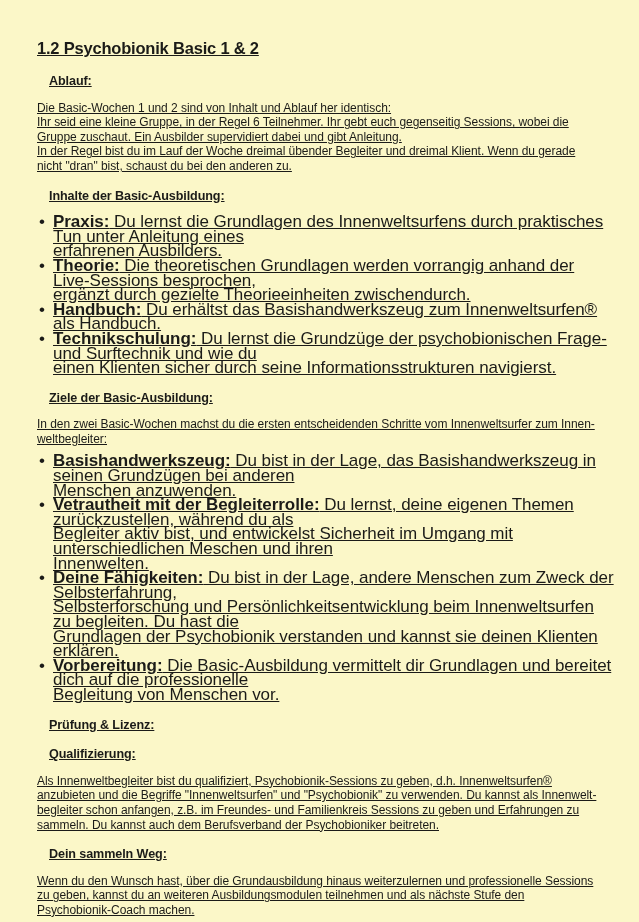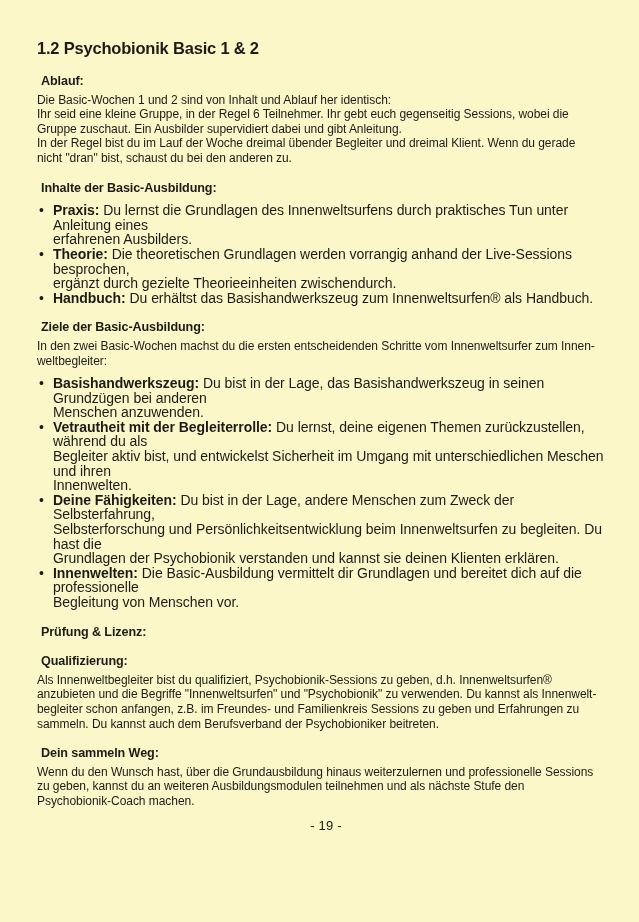--- a/index.html
+++ b/index.html
@@ -7,36 +7,37 @@
     width: 639px; height: 922px;
     background: #fbf7c8;
     font-family: "Liberation Sans", "DejaVu Sans", sans-serif;
     color: #1b1b18;
   }
   .page {
     box-sizing: border-box;
     width: 639px; height: 922px;
     padding: 39px 24px 0 37px;
     overflow: hidden;
+    text-decoration: underline;
   }
   h1.title {
     margin: 0 0 16px 0;
     font-size: 16.5px;
     font-weight: bold;
     letter-spacing: -0.2px;
   }
   h2.subtitle {
     margin: 0 0 14px 0;
     font-size: 12.6px;
     font-weight: bold;
     letter-spacing: -0.1px;
   }
   .sec { margin-top: 15px; }
   .sec h3 {
-    margin: 4px;
+    margin: 12px;
     font-size: 12.6px;
     line-height: 14.6px;
     font-weight: bold;
     letter-spacing: -0.1px;
   }
   .body {
     margin: 0;
     font-size: 12px;
     line-height: 14.6px;
     letter-spacing: -0.05px;
@@ -44,21 +45,21 @@
   }
   p.body + p.body { margin-top: 9px; }
   ul.bullets {
     margin: 8px 0 0 0;
     padding: 0;
     list-style: none;
   }
   ul.bullets li {
     position: relative;
     padding-left: 16px;
-    font-size: 14px;
+    font-size: 17px;
     line-height: 14.6px;
     letter-spacing: -0.05px;
     white-space: pre-line;
   }
   ul.bullets li + li { margin-top: 0; }
   ul.bullets li::before {
     content: "\2022";
     position: absolute;
     left: 2px; top: 0;
   }
@@ -87,37 +88,39 @@
   </section>
 
   <section class="sec">
     <h3>Inhalte der Basic-Ausbildung:</h3>
     <ul class="bullets">
       <li><strong class="lead">Praxis:</strong><span> Du lernst die Grundlagen des Innenweltsurfens durch praktisches Tun unter Anleitung eines
 erfahrenen Ausbilders.</span></li>
       <li><strong class="lead">Theorie:</strong><span> Die theoretischen Grundlagen werden vorrangig anhand der Live-Sessions besprochen,
 ergänzt durch gezielte Theorieeinheiten zwischendurch.</span></li>
       <li><strong class="lead">Handbuch:</strong><span> Du erhältst das Basishandwerkszeug zum Innenweltsurfen® als Handbuch.</span></li>
+      <li><strong class="lead">Technikschulung:</strong><span> Du lernst die Grundzüge der psychobionischen Frage- und Surftechnik und wie du
+einen Klienten sicher durch seine Informationsstrukturen navigierst.</span></li>
     </ul>
   </section>
 
   <section class="sec">
     <h3>Ziele der Basic-Ausbildung:</h3>
     <p class="body">In den zwei Basic-Wochen machst du die ersten entscheidenden Schritte vom Innenweltsurfer zum Innen-
 weltbegleiter:</p>
     <ul class="bullets">
       <li><strong class="lead">Basishandwerkszeug:</strong><span> Du bist in der Lage, das Basishandwerkszeug in seinen Grundzügen bei anderen
 Menschen anzuwenden.</span></li>
       <li><strong class="lead">Vetrautheit mit der Begleiterrolle:</strong><span> Du lernst, deine eigenen Themen zurückzustellen, während du als
 Begleiter aktiv bist, und entwickelst Sicherheit im Umgang mit unterschiedlichen Meschen und ihren
 Innenwelten.</span></li>
       <li><strong class="lead">Deine Fähigkeiten:</strong><span> Du bist in der Lage, andere Menschen zum Zweck der Selbsterfahrung,
 Selbsterforschung und Persönlichkeitsentwicklung beim Innenweltsurfen zu begleiten. Du hast die
 Grundlagen der Psychobionik verstanden und kannst sie deinen Klienten erklären.</span></li>
-      <li><strong class="lead">Innenwelten:</strong><span> Die Basic-Ausbildung vermittelt dir Grundlagen und bereitet dich auf die professionelle
+      <li><strong class="lead">Vorbereitung:</strong><span> Die Basic-Ausbildung vermittelt dir Grundlagen und bereitet dich auf die professionelle
 Begleitung von Menschen vor.</span></li>
     </ul>
   </section>
 
   <section class="sec">
     <h3>Prüfung &amp; Lizenz:</h3>
   </section>
 
   <section class="sec">
     <h3>Qualifizierung:</h3>

